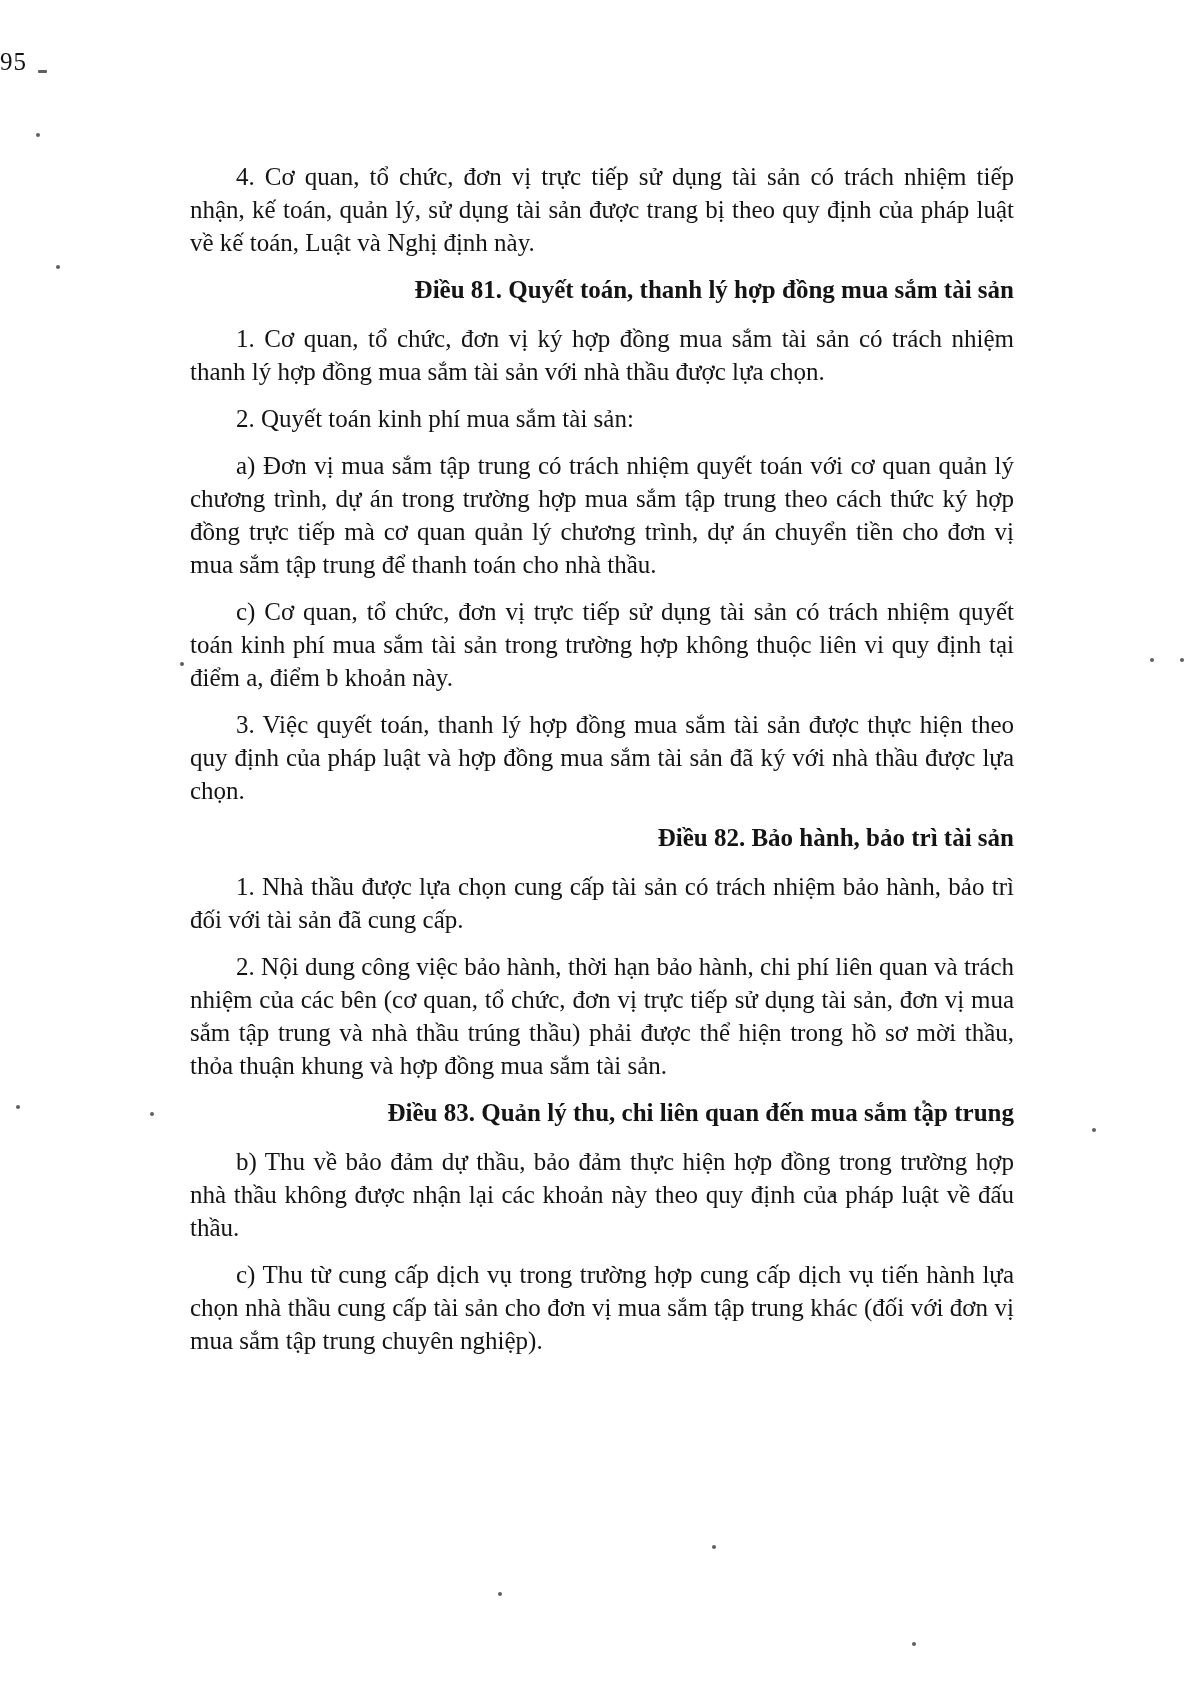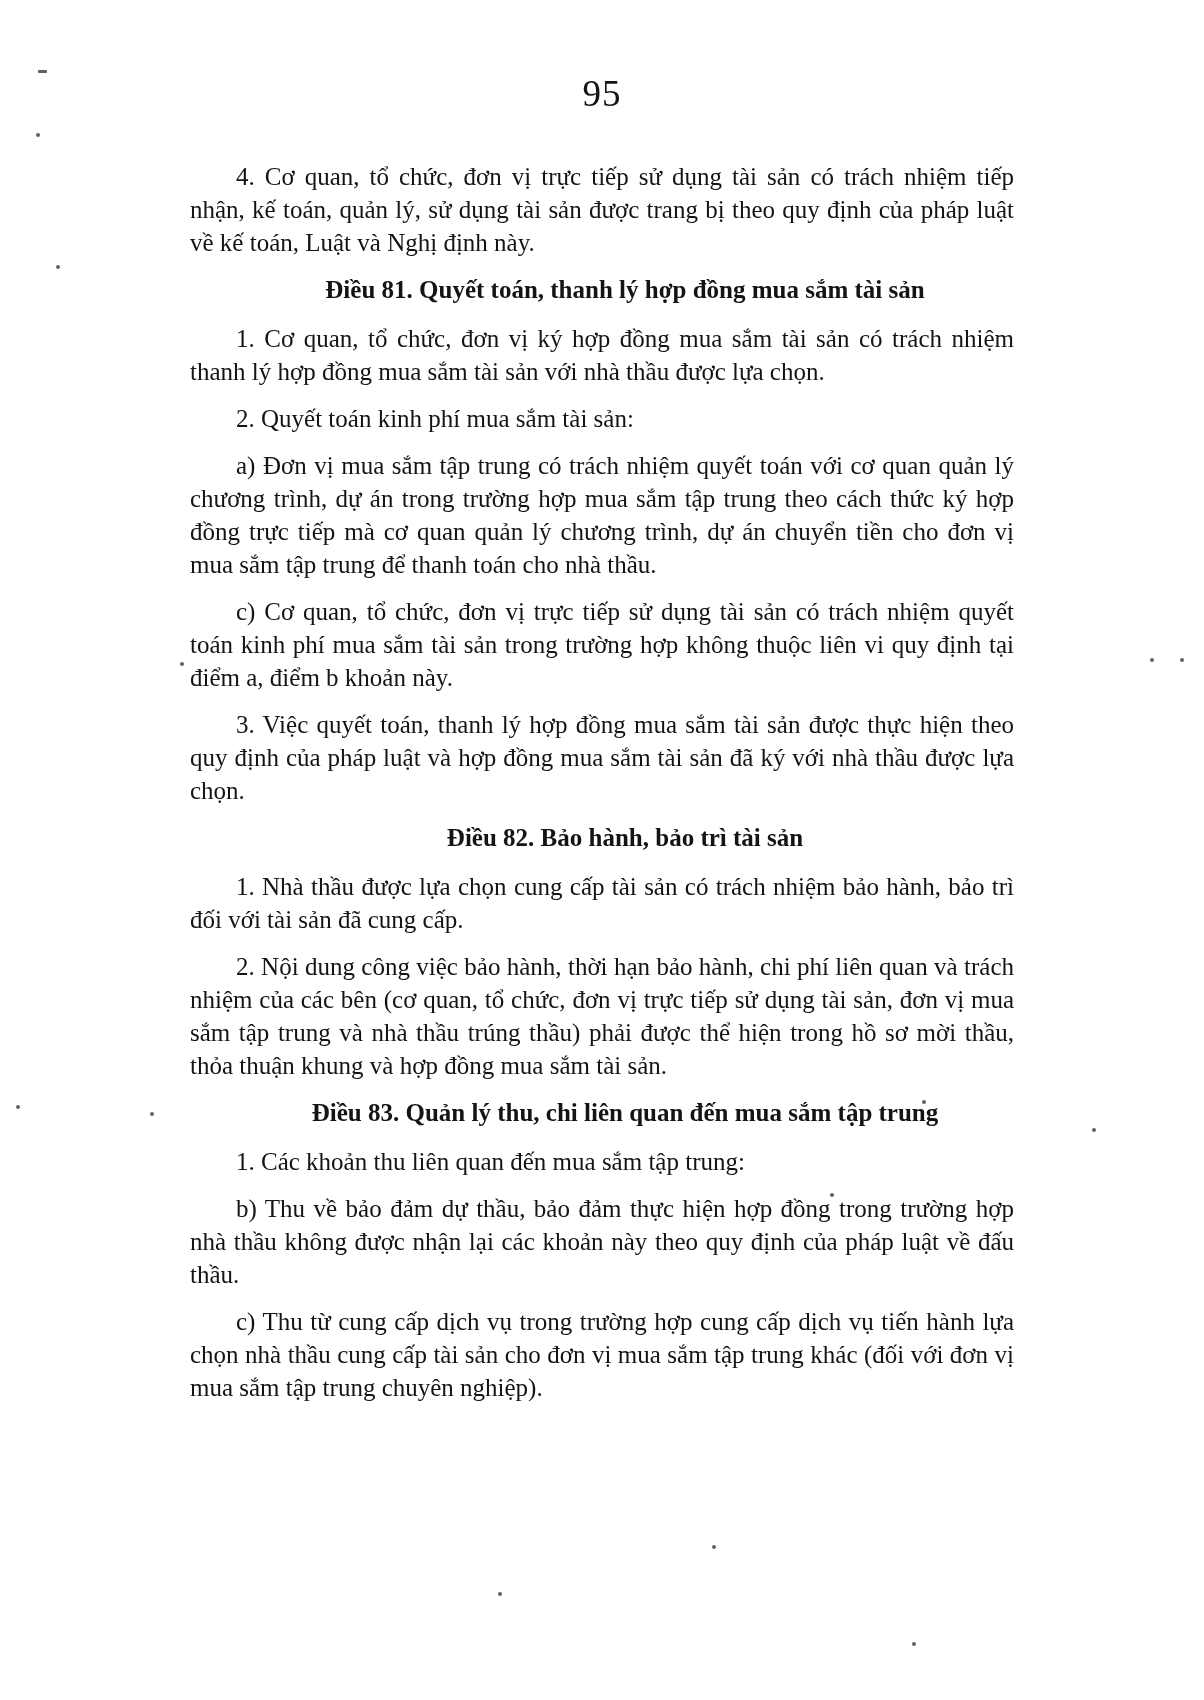--- a/index.html
+++ b/index.html
@@ -14,44 +14,43 @@
     background: #ffffff;
     color: #141414;
     font-family: "Liberation Serif", "DejaVu Serif", serif;
     overflow: hidden;
   }
   .page-number {
     position: absolute;
     top: 48px;
     left: 0;
     width: 100%;
-    text-align: center;
-    font-size: 37px;
+    text-align: left;
+    font-size: 25px;
     letter-spacing: 1px;
-    margin-top: 24px;
   }
   .content {
     position: absolute;
     top: 124px;
     left: 190px;
     width: 824px;
     font-size: 25px;
     line-height: 33px;
     text-align: justify;
     margin-top: 36px;
   }
   .para {
     margin: 0 0 14px 0;
     text-indent: 46px;
   }
   .heading {
     margin: 4px 0 16px 0;
     text-indent: 46px;
     font-weight: bold;
-    text-align: center;
+    text-align: right;
   }
   .last {
     margin-bottom: 0;
   }
   
   .speck {
     position: absolute;
     width: 4px;
     height: 4px;
     border-radius: 50%;
@@ -89,21 +88,20 @@
     <p class="para">3. Việc quyết toán, thanh lý hợp đồng mua sắm tài sản được thực hiện theo quy định của pháp luật và hợp đồng mua sắm tài sản đã ký với nhà thầu được lựa chọn.</p>
 
     <p class="heading">Điều 82. Bảo hành, bảo trì tài sản</p>
 
     <p class="para">1. Nhà thầu được lựa chọn cung cấp tài sản có trách nhiệm bảo hành, bảo trì đối với tài sản đã cung cấp.</p>
 
     <p class="para">2. Nội dung công việc bảo hành, thời hạn bảo hành, chi phí liên quan và trách nhiệm của các bên (cơ quan, tổ chức, đơn vị trực tiếp sử dụng tài sản, đơn vị mua sắm tập trung và nhà thầu trúng thầu) phải được thể hiện trong hồ sơ mời thầu, thỏa thuận khung và hợp đồng mua sắm tài sản.</p>
 
     <p class="heading">Điều 83. Quản lý thu, chi liên quan đến mua sắm tập trung</p>
 
-    <p class="para">1. Các khoản thu liên quan đến mua sắm tập trung:</p>
 
 
     <p class="para">b) Thu về bảo đảm dự thầu, bảo đảm thực hiện hợp đồng trong trường hợp nhà thầu không được nhận lại các khoản này theo quy định của pháp luật về đấu thầu.</p>
 
     <p class="para">c) Thu từ cung cấp dịch vụ trong trường hợp cung cấp dịch vụ tiến hành lựa chọn nhà thầu cung cấp tài sản cho đơn vị mua sắm tập trung khác (đối với đơn vị mua sắm tập trung chuyên nghiệp).</p>
 
 
   </div>
 
   <i class="speck dash" style="left:38px;top:70px"></i>

